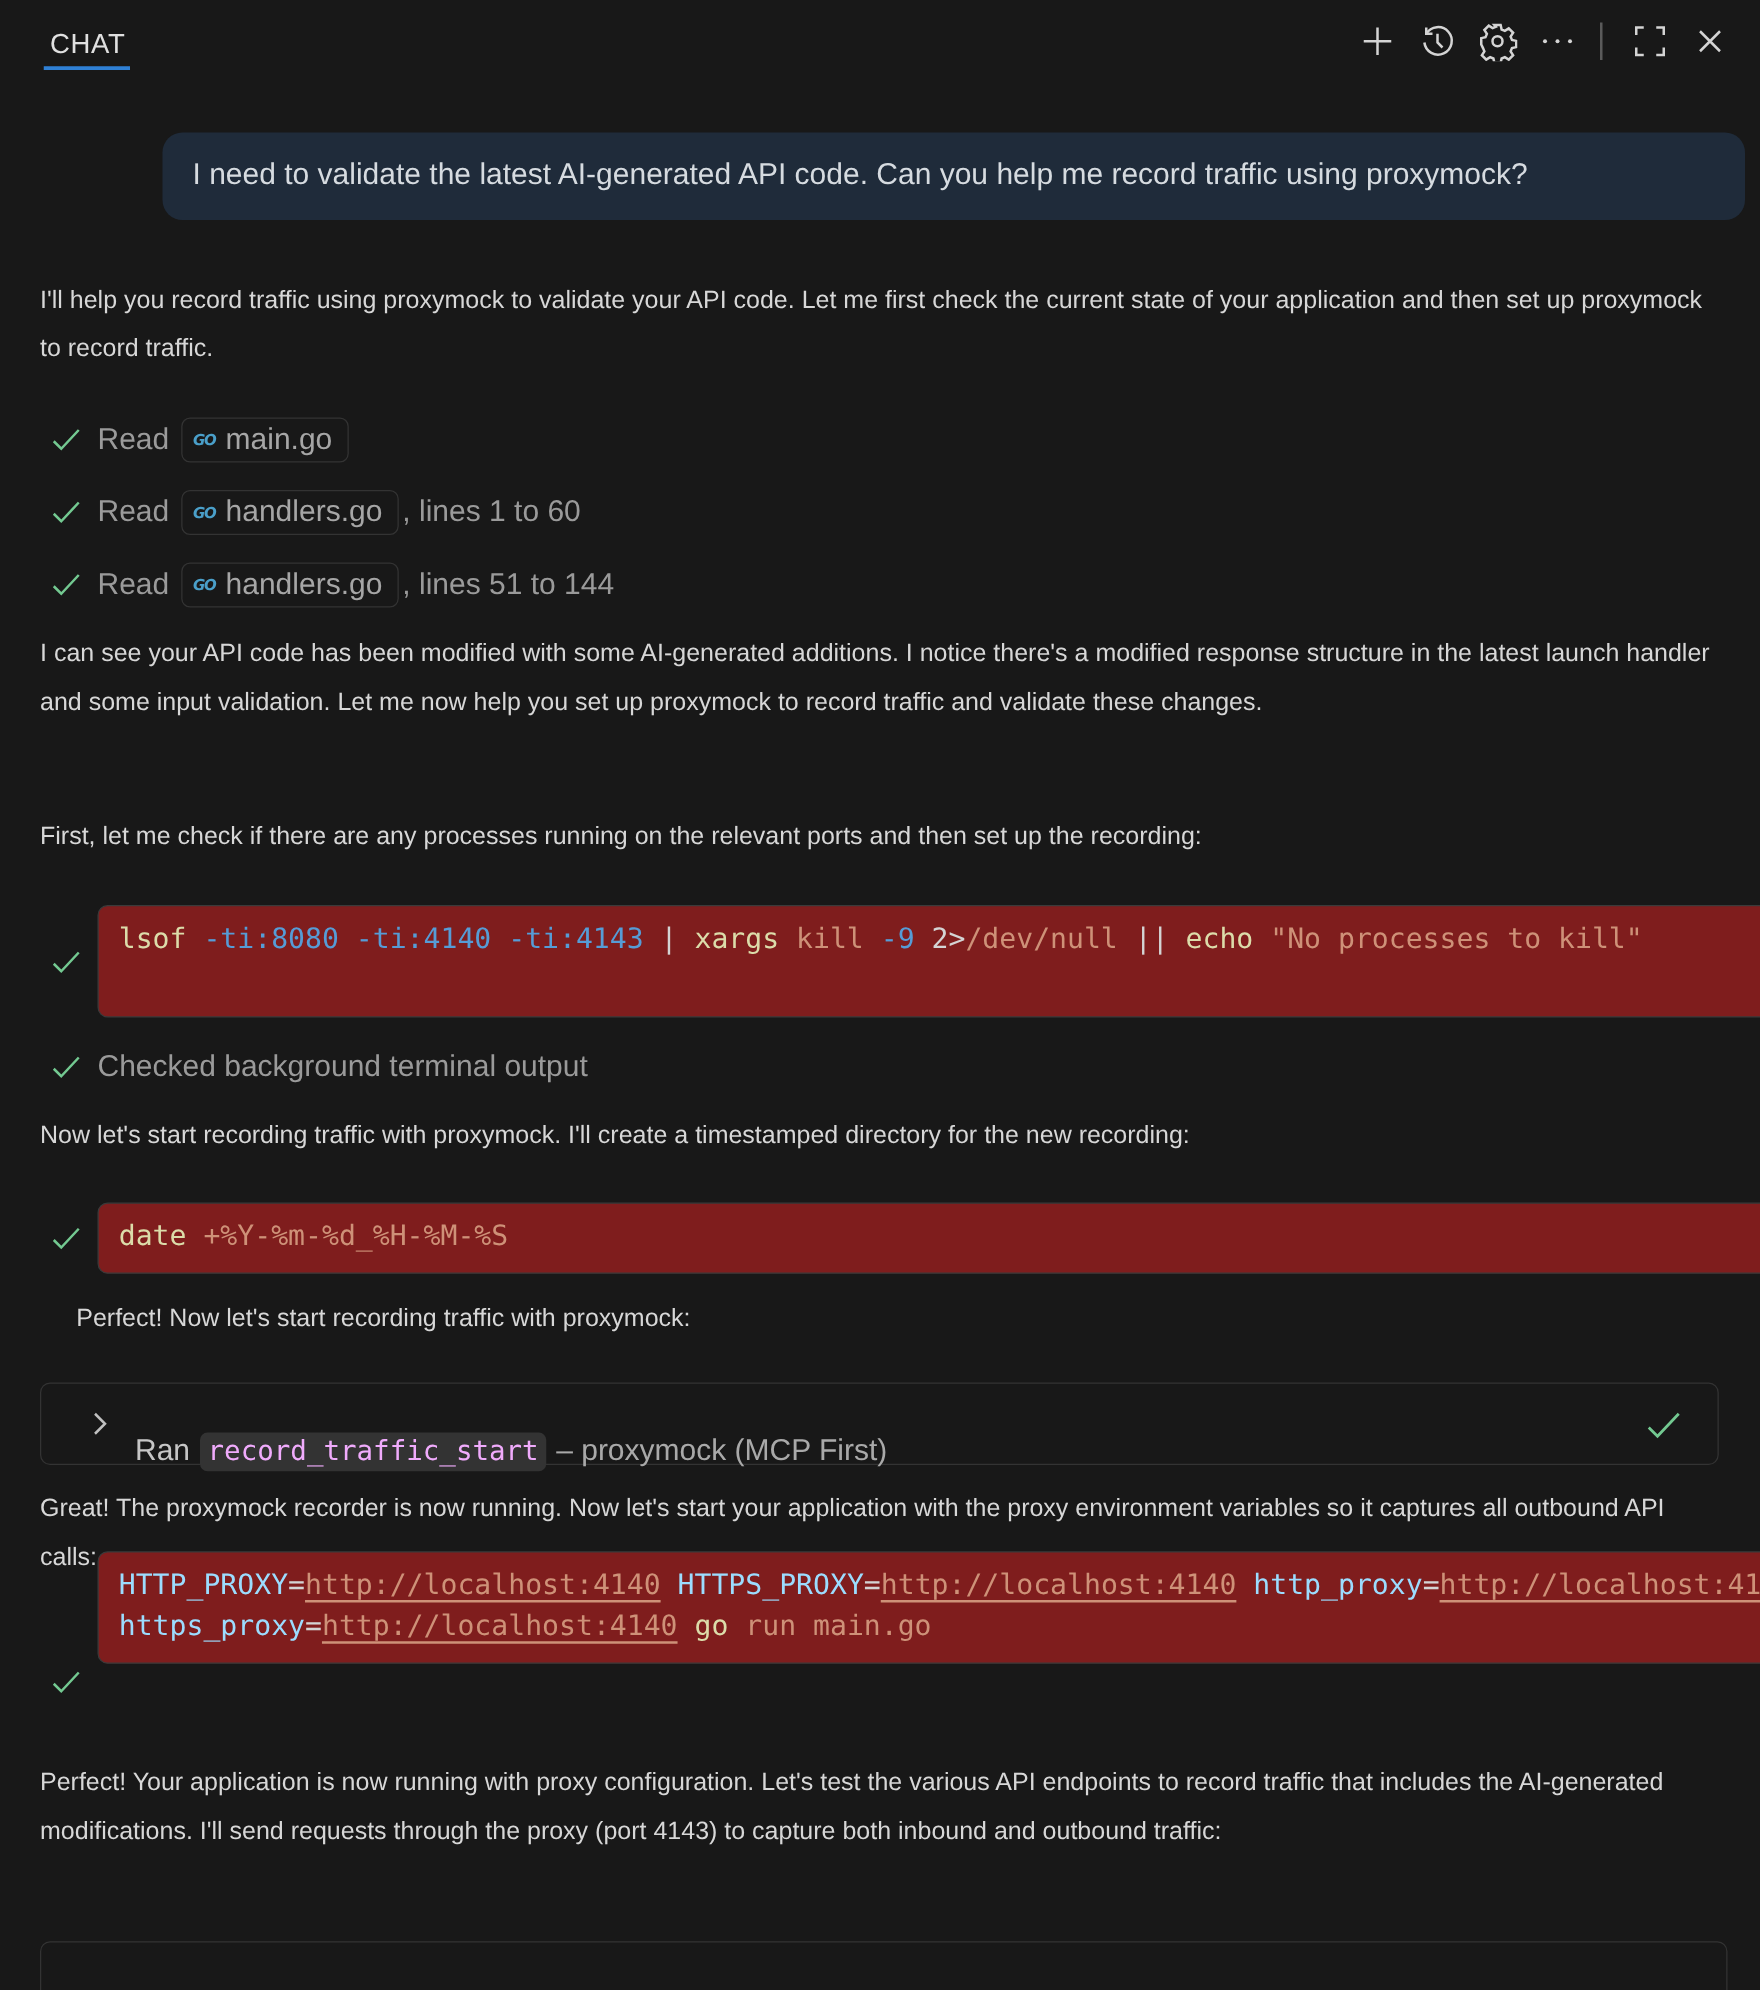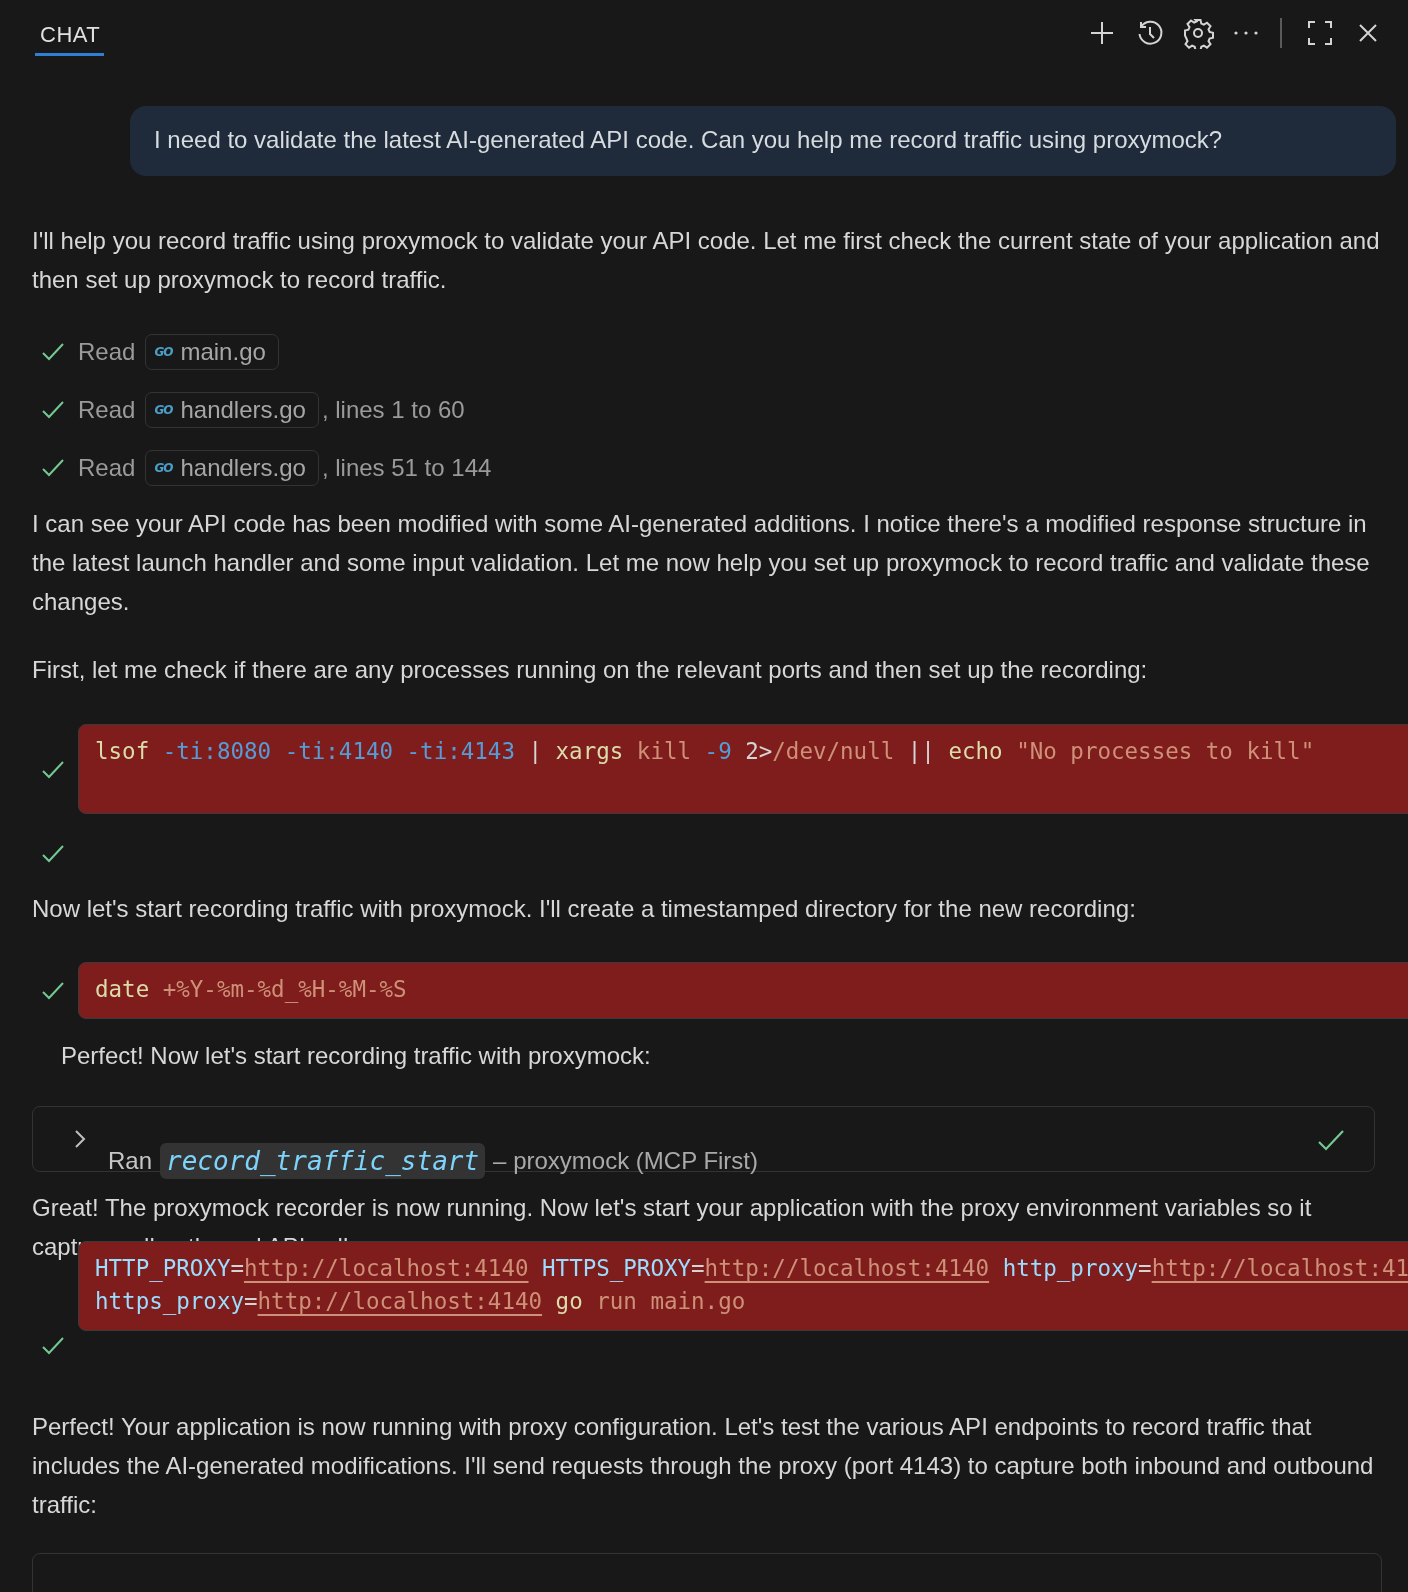--- a/index.html
+++ b/index.html
@@ -12,21 +12,21 @@
   .tab-chat .underline { position: absolute; left: 0; bottom: 0; width: 69px; height: 3px; background: #2f80d5; }
 
   .toolbar { position: absolute; top: 12px; right: 20px; height: 42px; display: flex; align-items: center; }
   .tb-btn { width: 40px; height: 40px; display: flex; align-items: center; justify-content: center; margin-left: 8px; color: #d0d0d0; }
   .tb-btn svg { stroke: #d4d4d4; fill: none; stroke-width: 2; }
   .tb-sep { width: 2px; height: 30px; background: #5a5a5a; margin: 0 10px 0 14px; }
 
   .user-bubble { position: absolute; left: 130px; top: 106px; width: 1266px; height: 70px; background: #1f2b3a; border-radius: 16px; }
   .user-bubble .text { position: absolute; left: 24px; top: 20px; font-size: 24px; color: #d6dbe0; white-space: nowrap; }
 
-  .para { position: absolute; left: 32px; width: 1350px; font-size: 24px; line-height: 39px; color: #d7d7d7; }
+  .para { position: absolute; left: 32px; width: 1350px; font-size: 20px; line-height: 39px; color: #d7d7d7; }
 
   .tool-line { position: absolute; left: 40px; height: 36px; display: flex; align-items: center; font-size: 24px; color: #9a9a9a; white-space: nowrap; }
   .check { width: 26px; height: 26px; display: inline-block; margin-right: 12px; }
   .check svg { stroke: #73c991; fill: none; stroke-width: 2; }
   .file-chip { display: inline-flex; align-items: center; height: 36px; border: 1.5px solid #333; border-radius: 7px; padding: 0 12px 0 8px; margin-left: 10px; color: #a6a6a6; }
   .go-icon { font-family: "DejaVu Sans", sans-serif; font-weight: bold; font-style: italic; font-size: 12px; color: #4a9fc9; margin-right: 8px; letter-spacing: -1px; }
   .after { color: #9a9a9a; margin-left: 3px; }
 
   .cmd-check { position: absolute; left: 40px; width: 26px; height: 26px; }
   .cmd-check svg { stroke: #73c991; fill: none; stroke-width: 2; }
@@ -36,21 +36,21 @@
   .c-flag { color: #569cd6; }
   .c-str { color: #ce9178; }
   .c-op { color: #d4d4d4; }
   .c-var { color: #9cdcfe; }
   .c-url { color: #ce9178; text-decoration: underline; text-underline-offset: 5px; }
 
   .mcp-box { position: absolute; left: 32px; top: 1106px; width: 1343px; height: 66px; border: 1.5px solid #333; border-radius: 8px; background: #181818; }
   .mcp-box .chev { position: absolute; left: 38px; top: 20px; width: 18px; height: 24px; }
   .mcp-box .chev svg { stroke: #c0c0c0; fill: none; stroke-width: 2; }
   .mcp-box .line { position: absolute; left: 75px; top: 14px; display: flex; align-items: center; height: 36px; font-size: 24px; color: #c6c6c6; white-space: nowrap; margin-top: 22px; }
-  .mcp-code { font-family: "DejaVu Sans Mono", "Liberation Mono", monospace; font-size: 26px; background: #333333; border-radius: 6px; padding: 3px 6px; margin: 0 8px; color: #7dd3fc; font-style: italic; }
+  .mcp-code { font-family: "DejaVu Sans Mono", "Liberation Mono", monospace; font-size: 22px; background: #333333; border-radius: 6px; padding: 3px 6px; margin: 0 8px; color: #f0abfc; }
   .mcp-sub { color: #a9a9a9; }
   .mcp-box .ok { position: absolute; right: 28px; top: 18px; width: 30px; height: 30px; }
   .mcp-box .ok svg { stroke: #73c991; fill: none; stroke-width: 2.2; }
 
   .next-box { position: absolute; left: 32px; top: 1553px; width: 1350px; height: 60px; border: 1.5px solid #333; border-radius: 8px; }
 </style>
 </head>
 <body>
 
 <div class="header">
@@ -147,20 +147,21 @@
       <path d="M3 14l6 6L23 5"></path>
     </svg></span>
 <div class="code-box" style="top:724px; height:90px;">
   <div class="code" style="padding-top:10px;"><span class="c-cmd">lsof</span><span class="c-flag"> -ti:8080 -ti:4140 -ti:4143</span><span class="c-op"> | </span><span class="c-cmd">xargs</span><span class="c-str"> kill</span><span class="c-flag"> -9</span><span class="c-op"> 2&gt;</span><span class="c-str">/dev/null</span><span class="c-op"> || </span><span class="c-cmd">echo</span><span class="c-str"> "No processes to kill"</span></div>
 </div>
 
 <div class="tool-line" style="top:836px;">
   <span class="check"><svg width="26" height="26" viewBox="0 0 26 26">
         <path d="M3 14l6 6L23 5"></path>
       </svg></span>
+  <span>Checked background terminal output</span>
 </div>
 
 <p class="para" style="top:889px;">Now let's start recording traffic with proxymock. I'll create a timestamped directory for the new recording:</p>
 
 <span class="cmd-check" style="top:978px;"><svg width="26" height="26" viewBox="0 0 26 26">
       <path d="M3 14l6 6L23 5"></path>
     </svg></span>
 <div class="code-box" style="top:962px; height:57px;">
   <div class="code" style="padding-top:10px;"><span class="c-cmd">date</span><span class="c-str"> +%Y-%m-%d_%H-%M-%S</span></div>
 </div>

